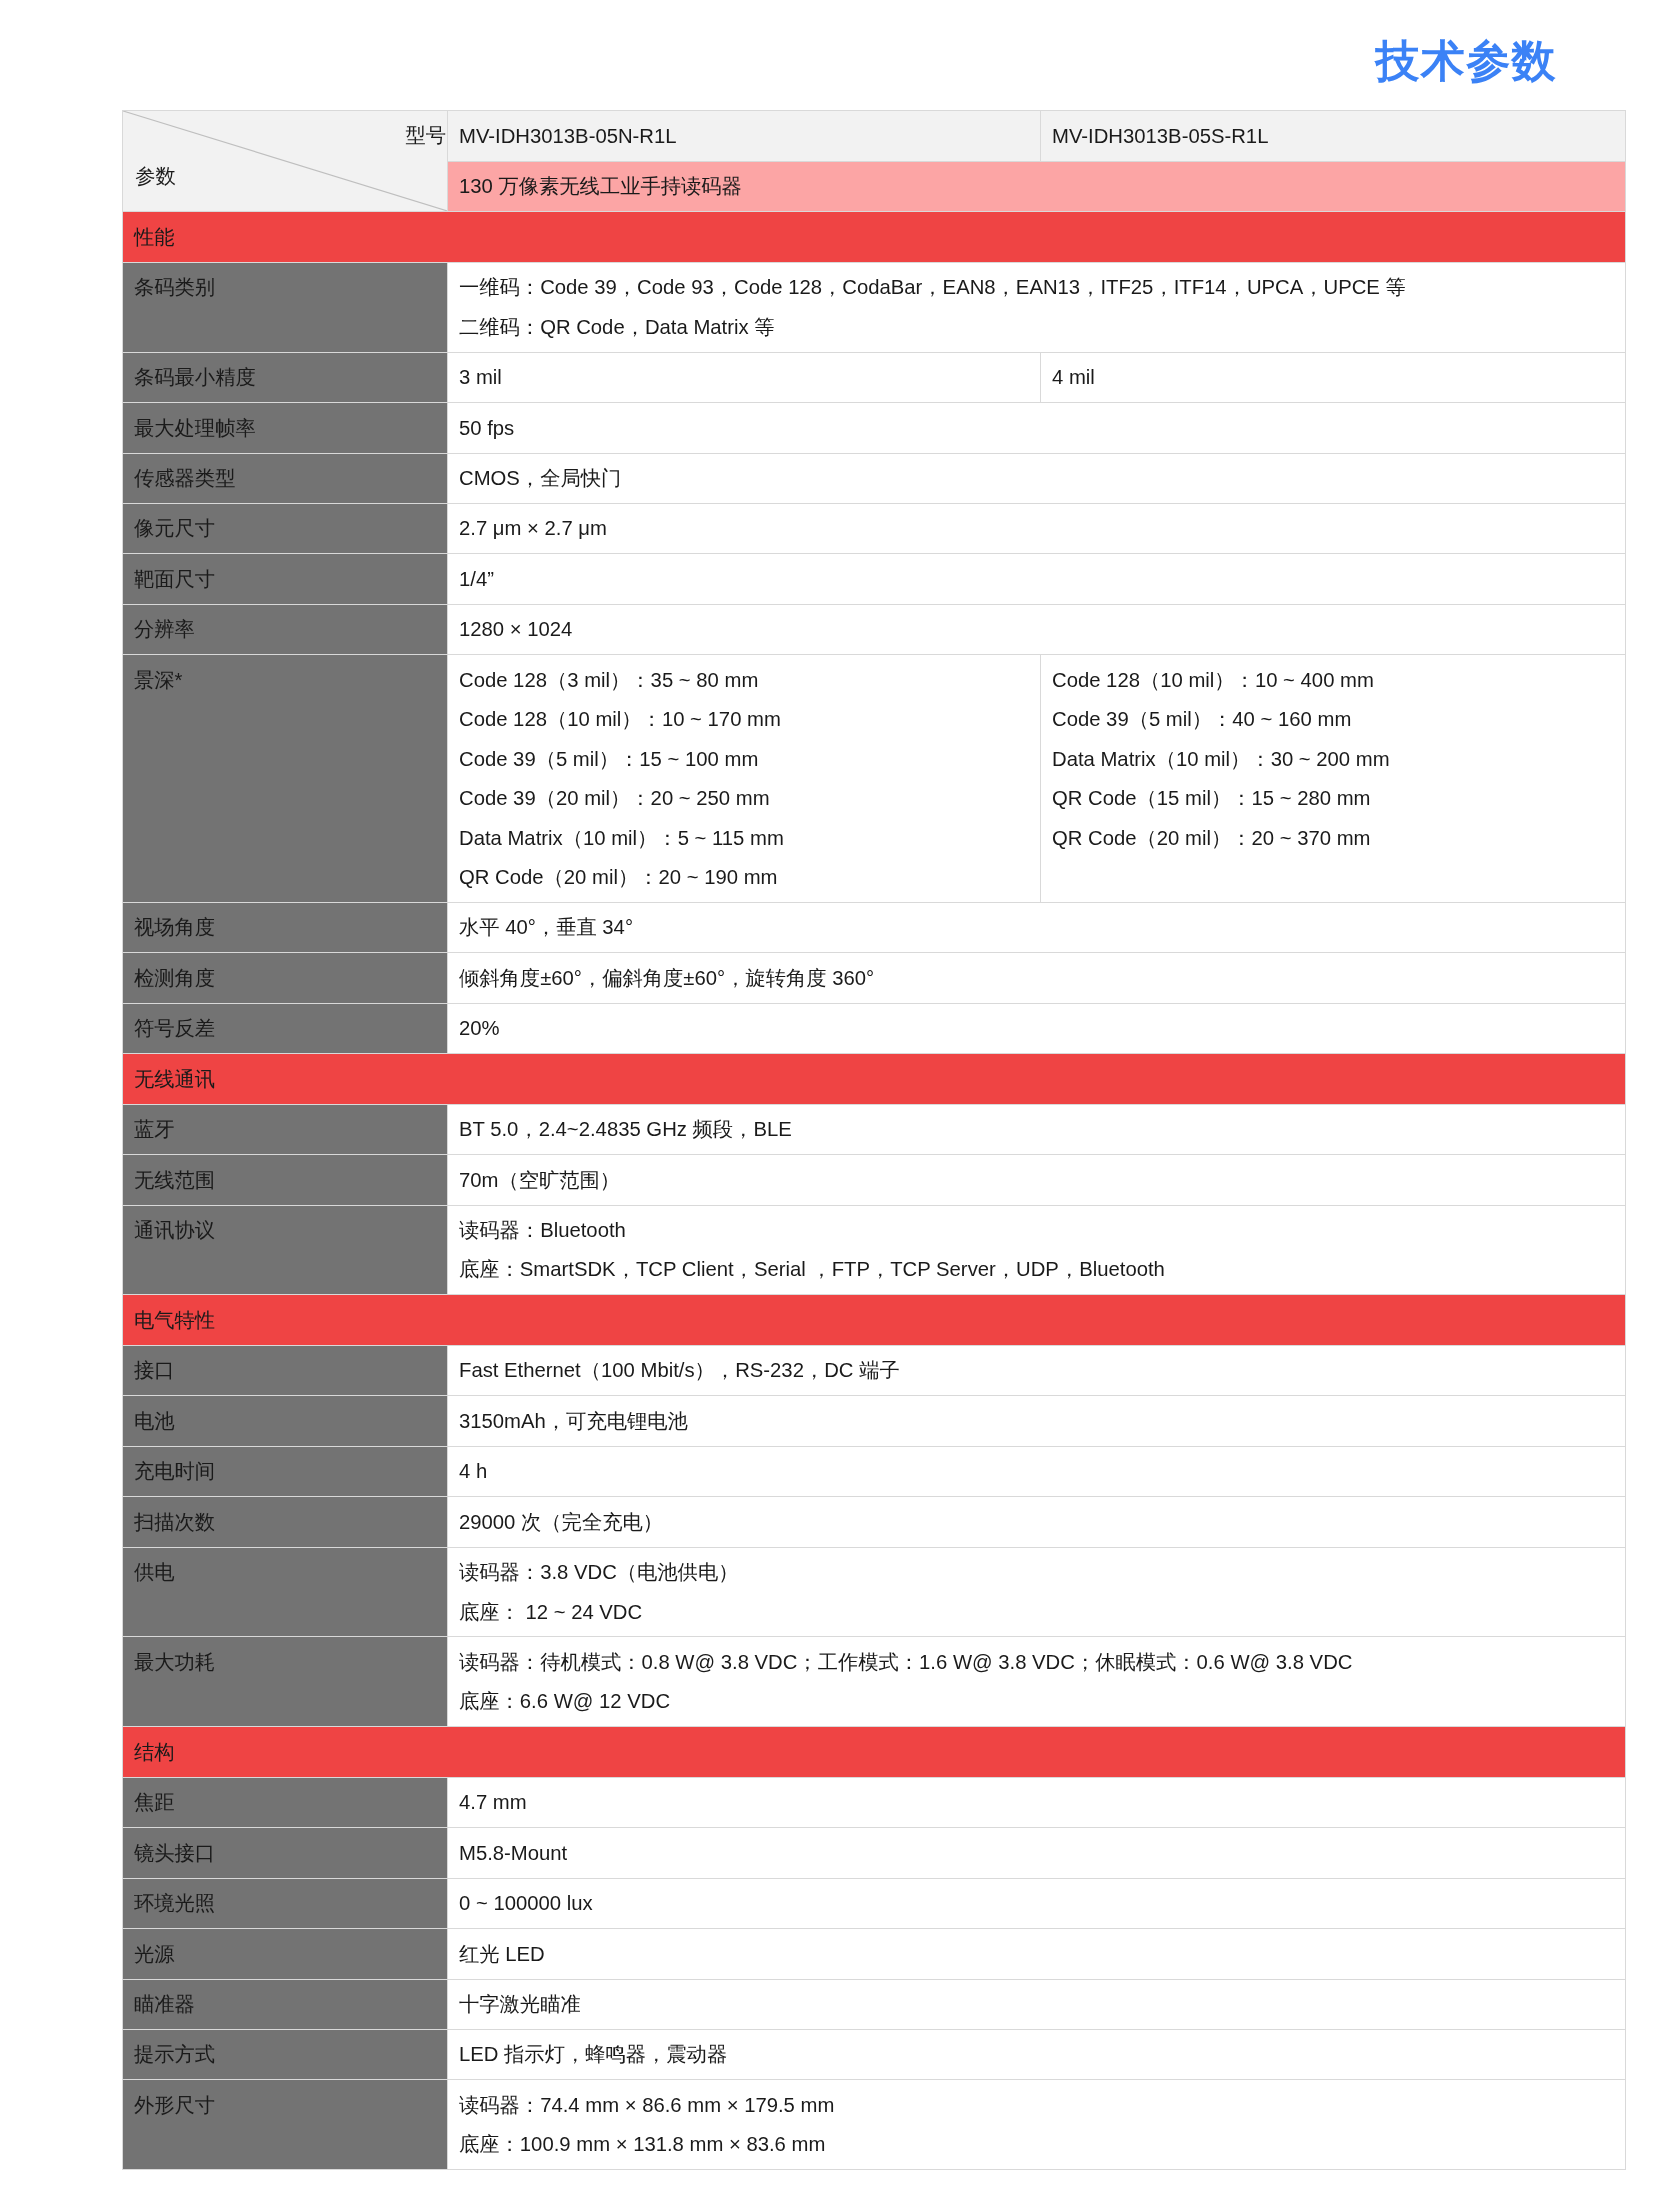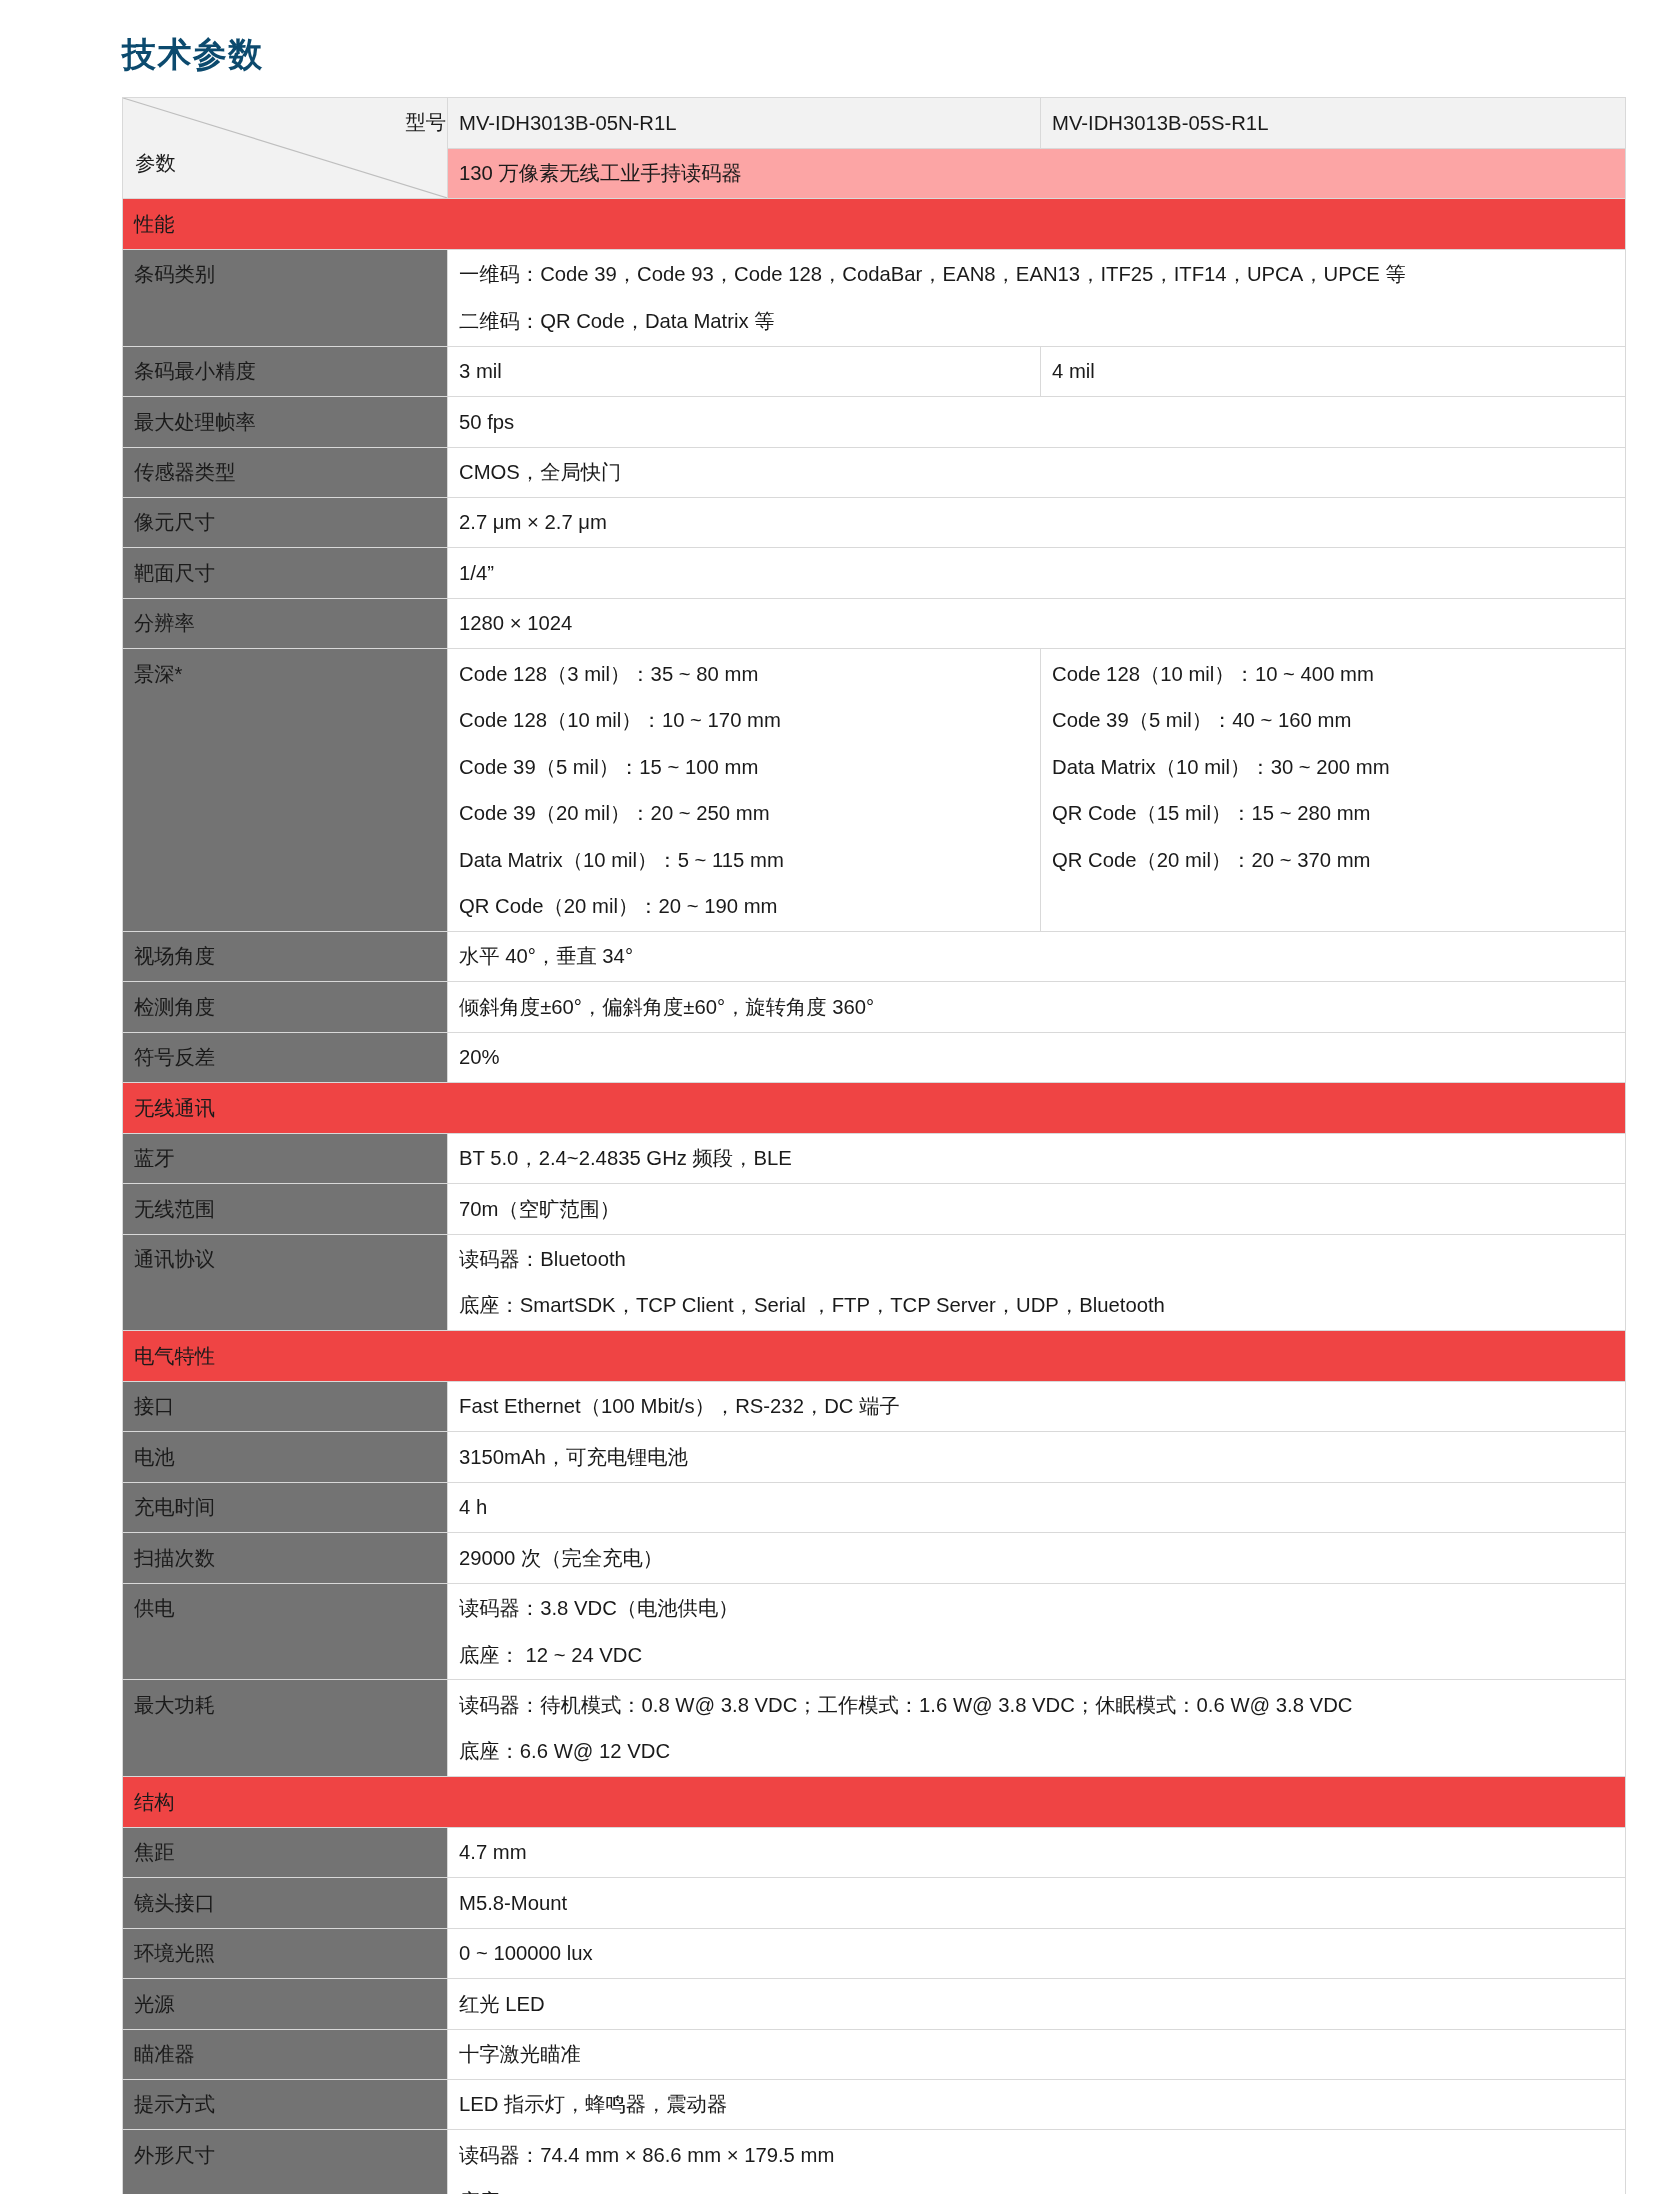--- a/index.html
+++ b/index.html
@@ -11,23 +11,23 @@
     font-family: "Liberation Sans", "DejaVu Sans", sans-serif;
     color: #1a1a1a;
     width: 1679px;
   }
   .page {
     width: 1679px;
     box-sizing: border-box;
     padding: 20.3px 122px 41px 122px;
   }
   .doc-title {
-    text-align: left;
-    color: #0c4a6e;
-    font-size: 34px;
+    text-align: right;
+    color: #3b82f6;
+    font-size: 44px;
     font-weight: bold;
     letter-spacing: 1.4px;
     margin: 12.2px 0 19px 0;
   }
   table.spec {
     width: 100%;
     border-collapse: collapse;
     table-layout: fixed;
     font-size: 20.3px;
   }
@@ -79,21 +79,21 @@
   }
   .section-row td {
     background: #ef4444;
     font-weight: bold;
     font-size: 20.3px;
   }
   .label-cell {
     background: #737373;
   }
   .line { display: block; }
-  .line + .line { margin-top: 16px; }
+  .line + .line { margin-top: 9px; }
 </style>
 </head>
 <body>
 
 <div class="page">
 
   <div class="doc-title">技术参数</div>
 
   <table class="spec">
     <colgroup>

